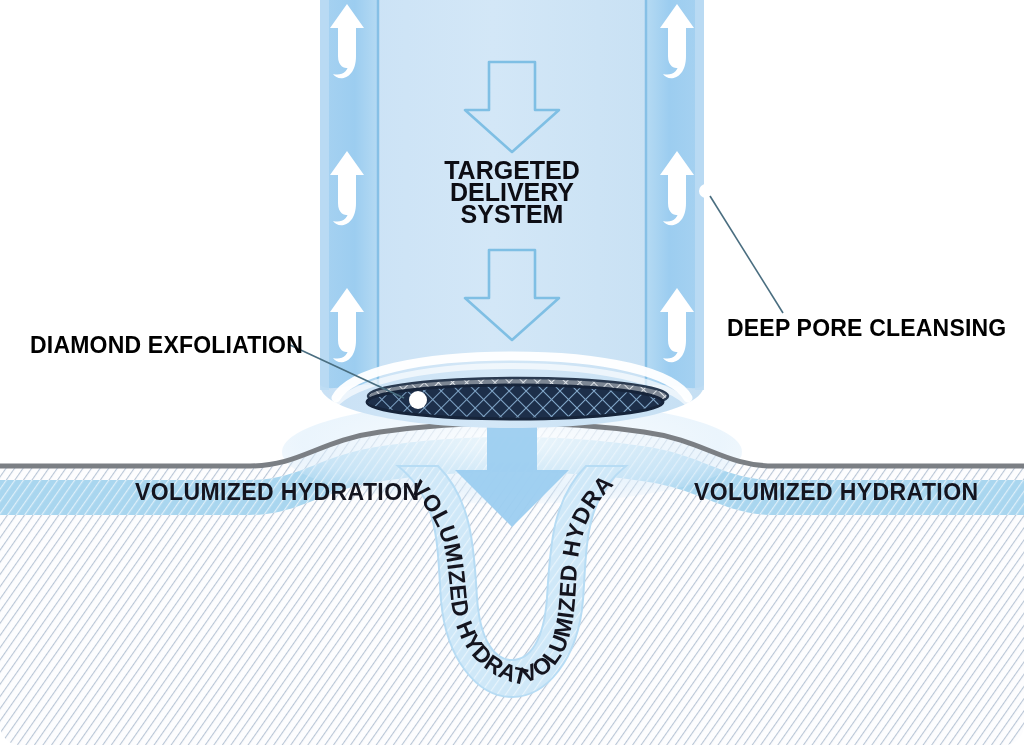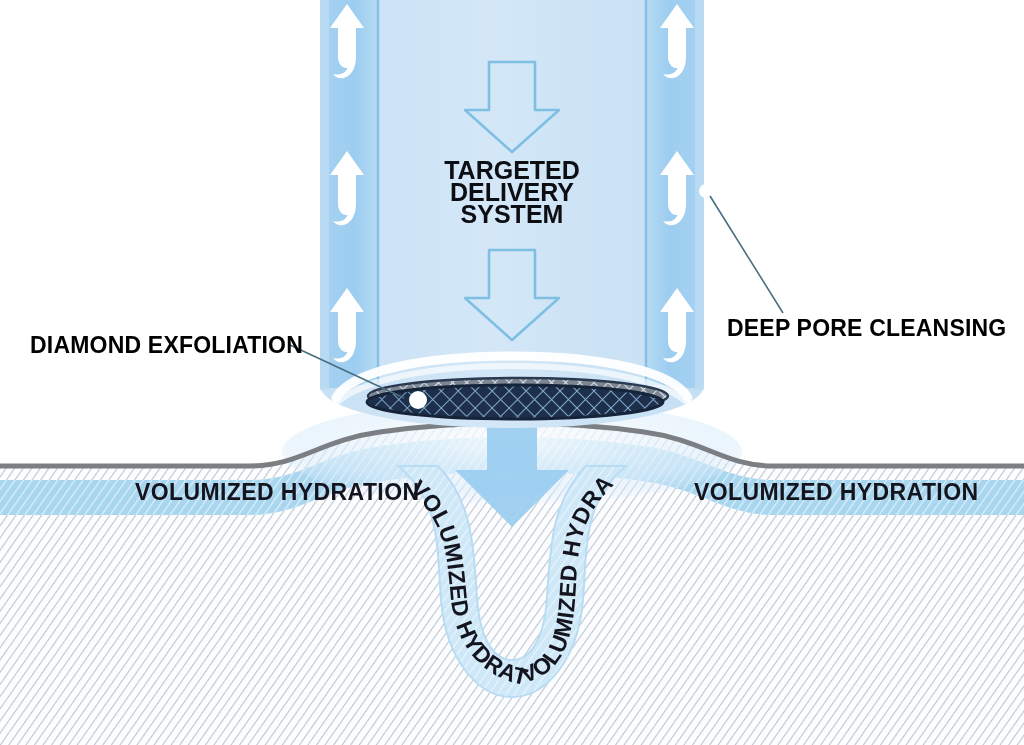--- a/index.html
+++ b/index.html
@@ -10,20 +10,21 @@
   }
   body {
     font-family: "Liberation Sans", sans-serif;
   }
   #stage {
     position: relative;
     width: 1024px;
     height: 745px;
     overflow: hidden;
     background: #ffffff;
+    border-radius: 20px;
   }
   #diagram-svg {
     position: absolute;
     top: 0;
     left: 0;
     width: 1024px;
     height: 745px;
     display: block;
   }
   .callout-text {

